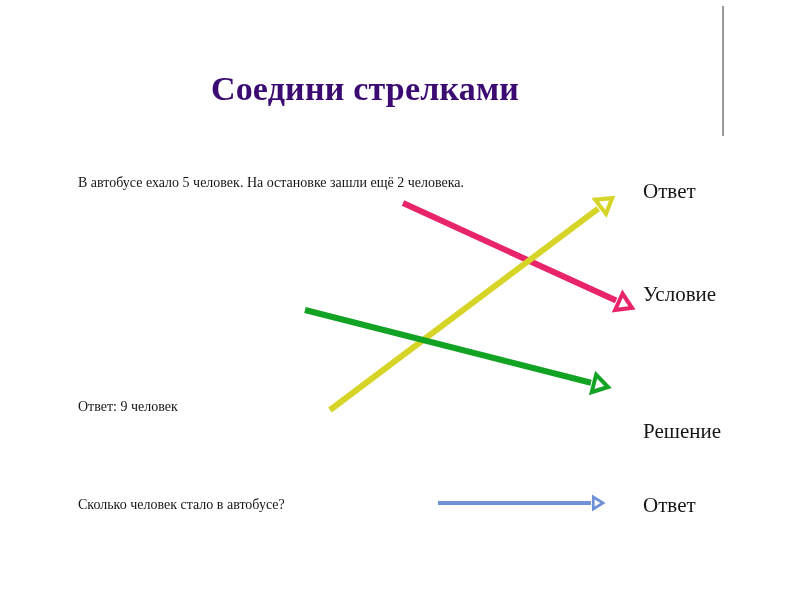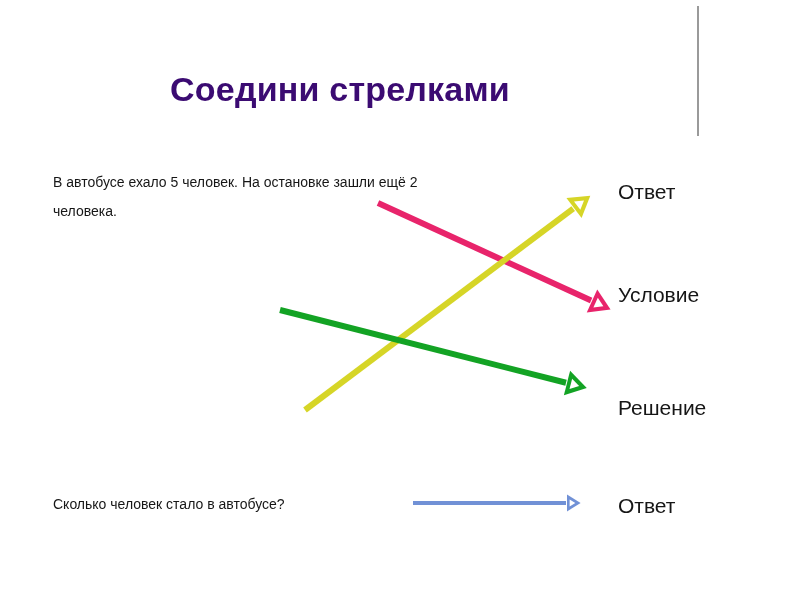--- a/index.html
+++ b/index.html
@@ -7,21 +7,22 @@
     margin: 0;
     padding: 0;
     background: #ffffff;
   }
   #slide {
     position: relative;
     width: 712px;
     height: 600px;
     background: #ffffff;
     overflow: hidden;
-    font-family: Liberation Sans, sans-serif;
+    font-family: Liberation Serif, serif;
+    margin-left: 25px;
   }
 
   
   #decor {
     position: absolute;
     left: 690px;
     top: 0px;
     width: 110px;
     height: 145px;
   }
@@ -79,21 +80,21 @@
   .right-item {
     position: absolute;
     left: 618px;
     font-size: 21px;
     line-height: 29px;
     color: #161616;
     white-space: nowrap;
   }
   #right-0 { top: 177px; }
   #right-1 { top: 280px; }
-  #right-2 { top: 393px; }
+  #right-2 { top: 417px; }
   #right-3 { top: 491px; }
 
   
   #arrows {
     position: absolute;
     left: 0;
     top: 0;
     width: 800px;
     height: 600px;
     pointer-events: none;
@@ -137,20 +138,21 @@
         <div class="dot" style="left: 30px; top: 90px; width: 11px; height: 11px; background: rgb(220, 220, 234);"></div>
         <div class="dot" style="left: 45px; top: 90px; width: 11px; height: 11px; background: rgb(220, 220, 234);"></div>
         <div class="dot" style="left: 15px; top: 105px; width: 11px; height: 11px; background: rgb(220, 220, 234);"></div>
         <div class="dot" style="left: 45px; top: 105px; width: 11px; height: 11px; background: rgb(220, 220, 234);"></div>
       </div>
   </div>
 
   <div id="title">Соедини стрелками</div>
 
   <div class="left-item" id="left-0">В автобусе ехало 5 человек. На остановке зашли ещё 2 человека.</div>
+  <div class="left-item" id="left-2">Ответ: 9 человек</div>
   <div class="left-item" id="left-3">Сколько человек стало в автобусе?</div>
 
   <div class="right-item" id="right-0">Ответ</div>
   <div class="right-item" id="right-1">Условие</div>
   <div class="right-item" id="right-2">Решение</div>
   <div class="right-item" id="right-3">Ответ</div>
 
   <svg id="arrows" viewBox="0 0 800 600">
       <g>
         <line x1="378" y1="203" x2="591.0908011222631" y2="300.58363789711115" stroke="#e8246b" stroke-width="6" stroke-linecap="butt"></line>

